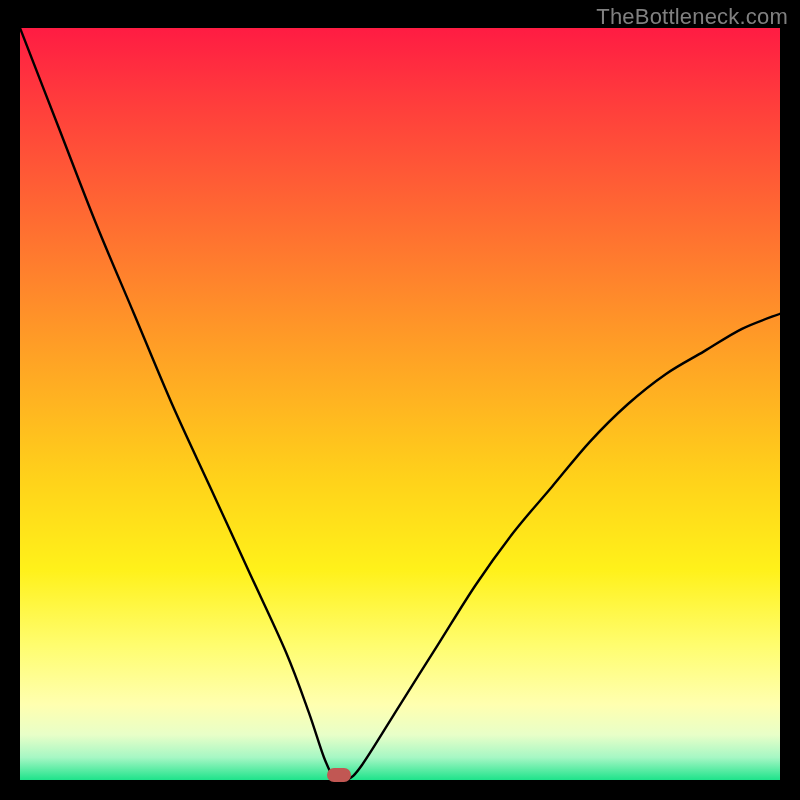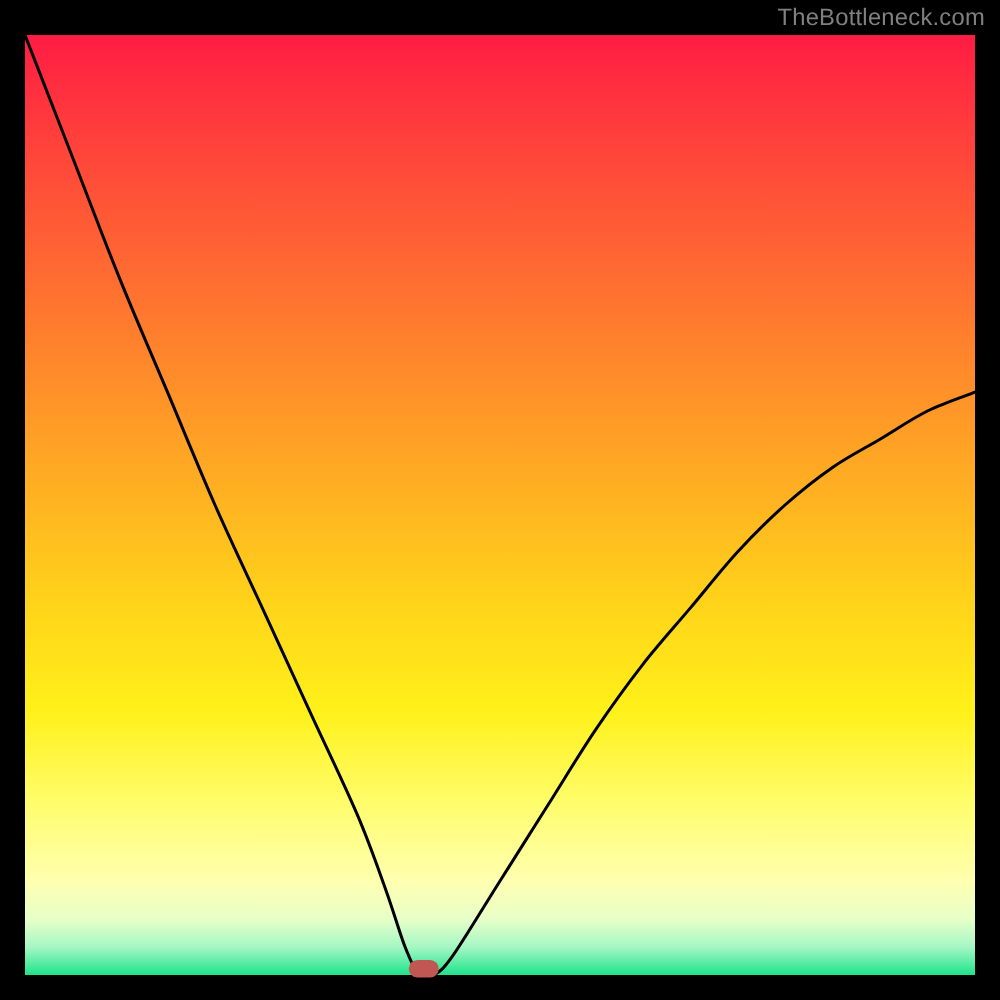--- a/index.html
+++ b/index.html
@@ -15,21 +15,21 @@
     position: relative;
     width: 800px;
     height: 800px;
     background: #000000;
   }
   .watermark {
     position: absolute;
     top: 4px;
     right: 12px;
     color: #808080;
-    font-size: 19px;
+    font-size: 22px;
     font-weight: 500;
     letter-spacing: 0.2px;
     z-index: 10;
   }
   .plot-box {
     position: absolute;
     left: 20px;
     top: 28px;
     width: 760px;
     height: 752px;

